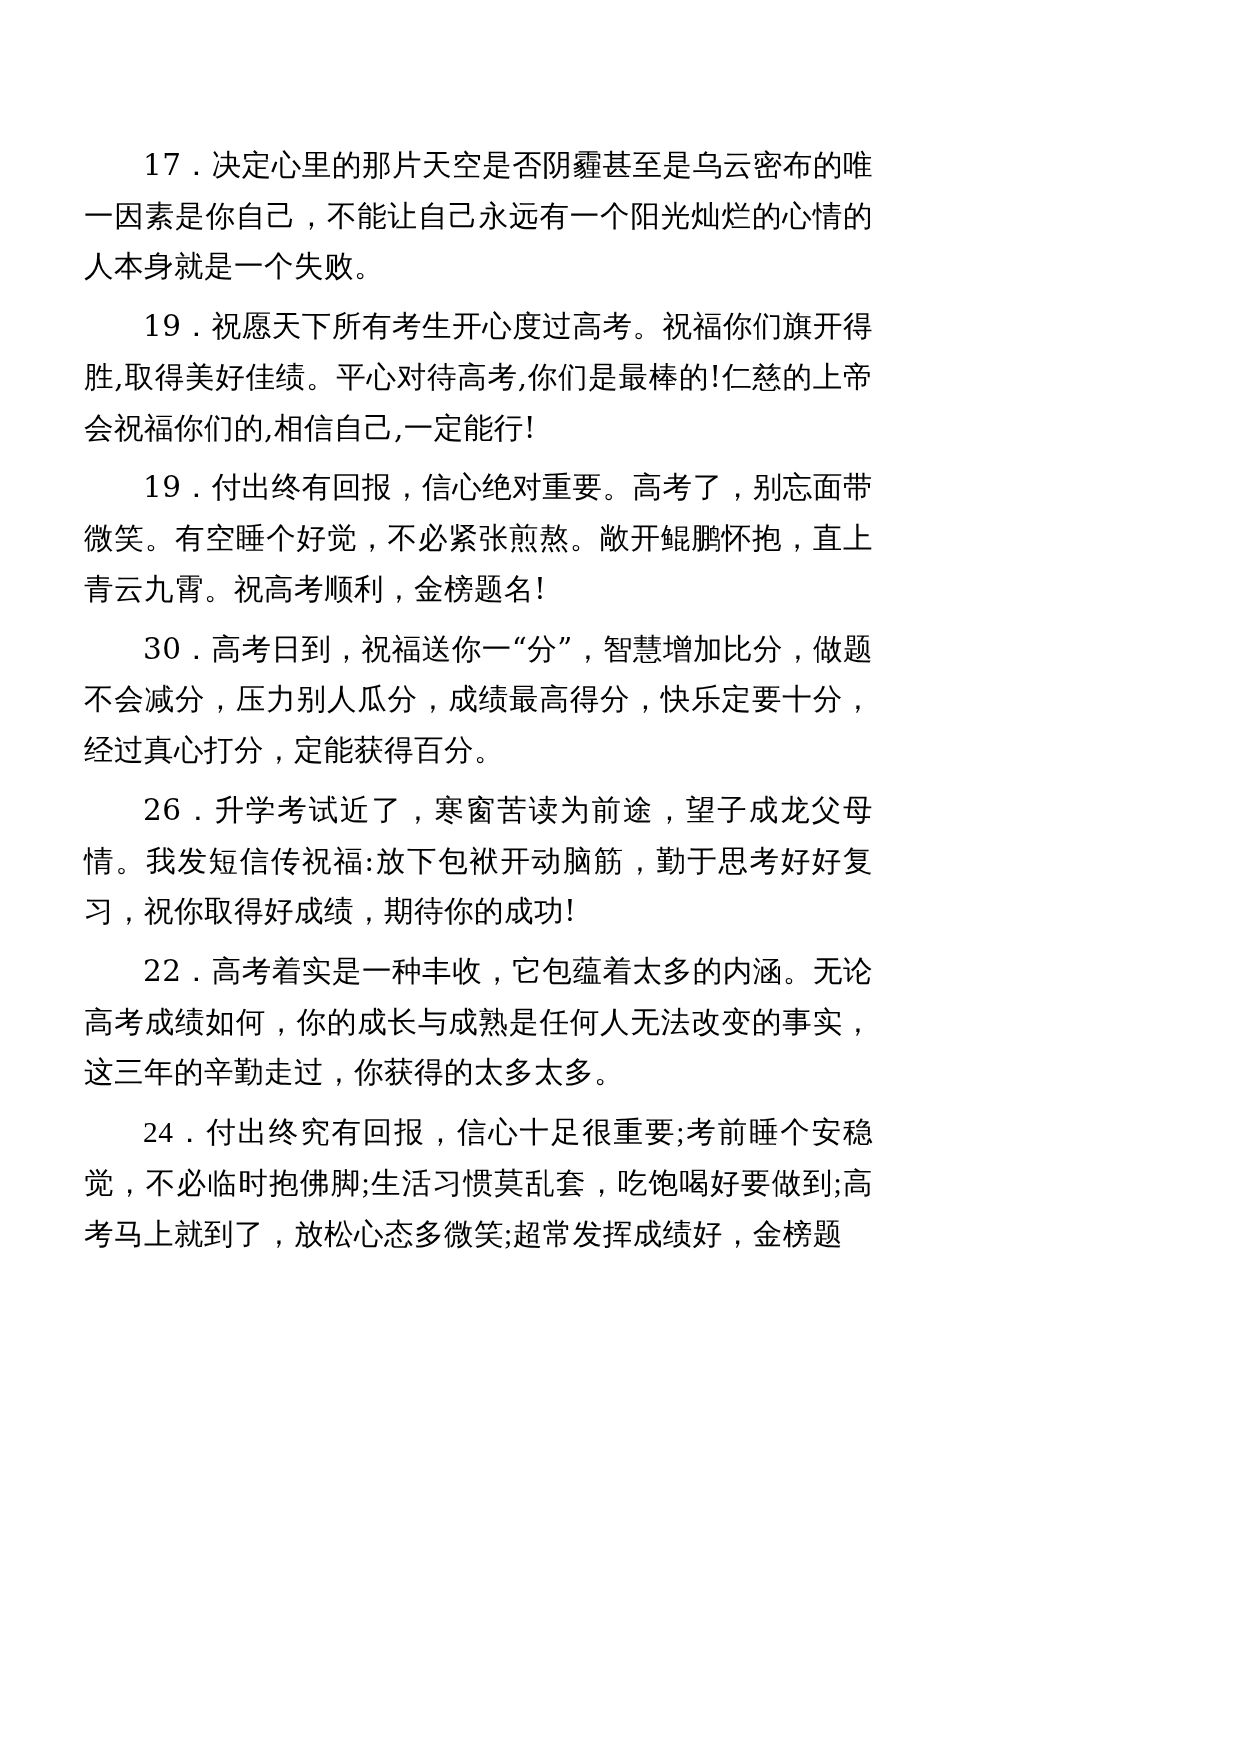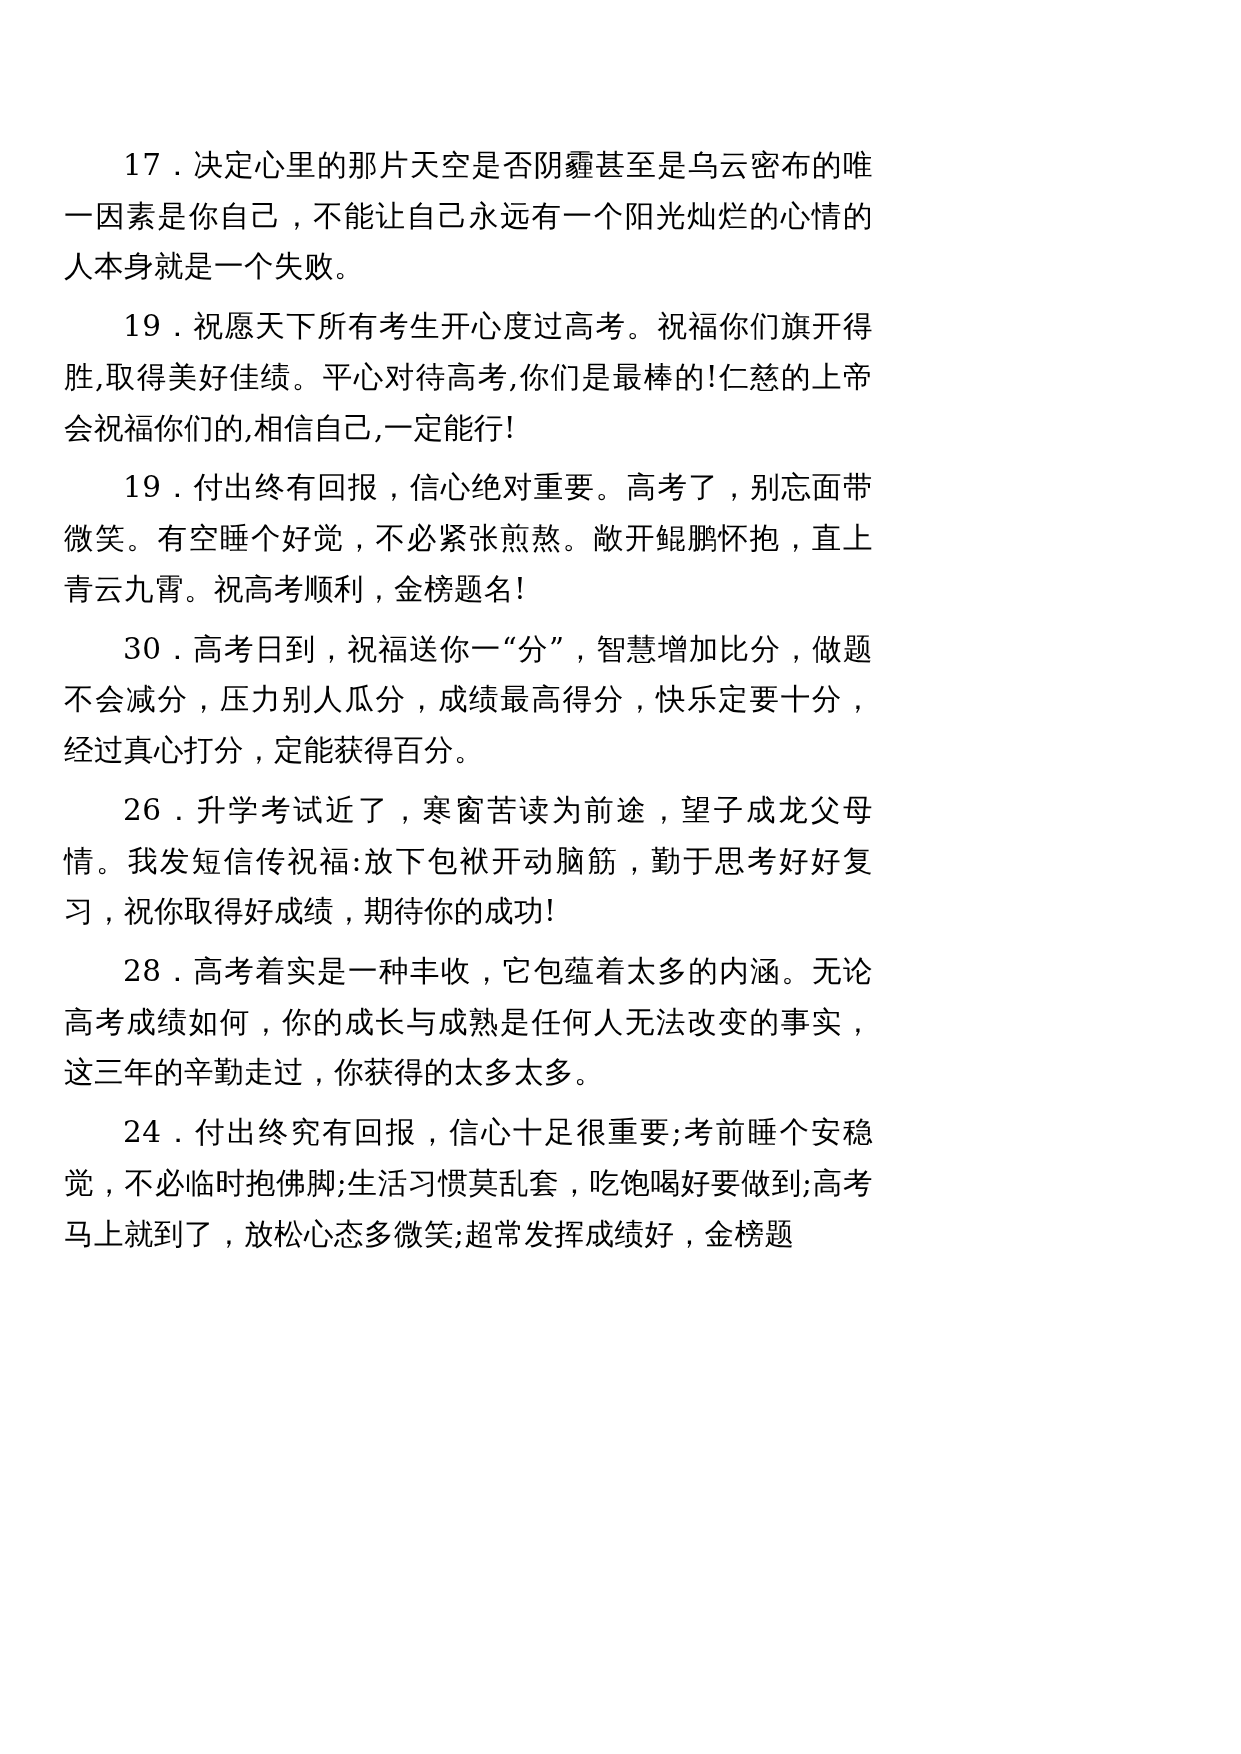--- a/index.html
+++ b/index.html
@@ -11,48 +11,49 @@
     width: 1241px;
     height: 1754px;
     font-family: "DejaVu Serif", serif;
     color: #000000;
     overflow: hidden;
   }
   .page {
     box-sizing: border-box;
     width: 991px;
     height: 1754px;
-    padding: 140px 118px 90px 64px;
+    padding: 140px 118px 90px 84px;
     background: #ffffff;
   }
   .doc-body {
     font-size: 29.5px;
     line-height: 1.72;
     letter-spacing: 0.5px;
     text-align: justify;
     text-justify: inter-character;
   }
   .para {
     margin: 0 0 9px 0;
     text-indent: 2em;
     font-size: 29.5px;
     line-height: 1.72;
     white-space: pre-wrap;
     word-break: break-all;
   }
   .para:last-child {
     margin-bottom: 0;
+    font-family: Liberation Serif, serif;
   }
 </style>
 </head>
 <body>
 
 <div class="page">
   <div class="doc-body">
     <p class="para">17．决定心里的那片天空是否阴霾甚至是乌云密布的唯一因素是你自己，不能让自己永远有一个阳光灿烂的心情的人本身就是一个失败。</p>
     <p class="para">19．祝愿天下所有考生开心度过高考。祝福你们旗开得胜,取得美好佳绩。平心对待高考,你们是最棒的!仁慈的上帝会祝福你们的,相信自己,一定能行!</p>
     <p class="para">19．付出终有回报，信心绝对重要。高考了，别忘面带微笑。有空睡个好觉，不必紧张煎熬。敞开鲲鹏怀抱，直上青云九霄。祝高考顺利，金榜题名!</p>
     <p class="para">30．高考日到，祝福送你一“分”，智慧增加比分，做题不会减分，压力别人瓜分，成绩最高得分，快乐定要十分，经过真心打分，定能获得百分。</p>
     <p class="para">26．升学考试近了，寒窗苦读为前途，望子成龙父母情。我发短信传祝福:放下包袱开动脑筋，勤于思考好好复习，祝你取得好成绩，期待你的成功!</p>
-    <p class="para">28．高考着实是一种丰收，它包蕴着太多的内涵。无论高考成绩如何，你的成长与成熟是任何人无法改变的事实，这三年的辛勤走过，你获得的太多太多。</p>
+    <p class="para">22．高考着实是一种丰收，它包蕴着太多的内涵。无论高考成绩如何，你的成长与成熟是任何人无法改变的事实，这三年的辛勤走过，你获得的太多太多。</p>
     <p class="para">24．付出终究有回报，信心十足很重要;考前睡个安稳觉，不必临时抱佛脚;生活习惯莫乱套，吃饱喝好要做到;高考马上就到了，放松心态多微笑;超常发挥成绩好，金榜题</p>
   </div>
 </div>
 
 </body></html>

